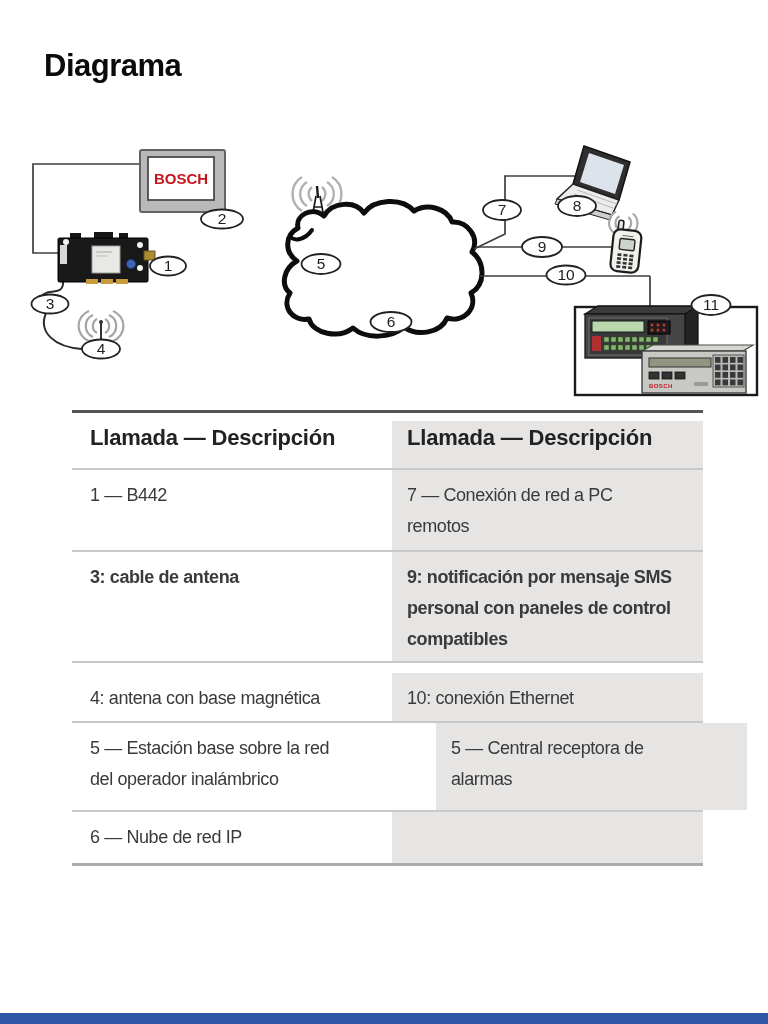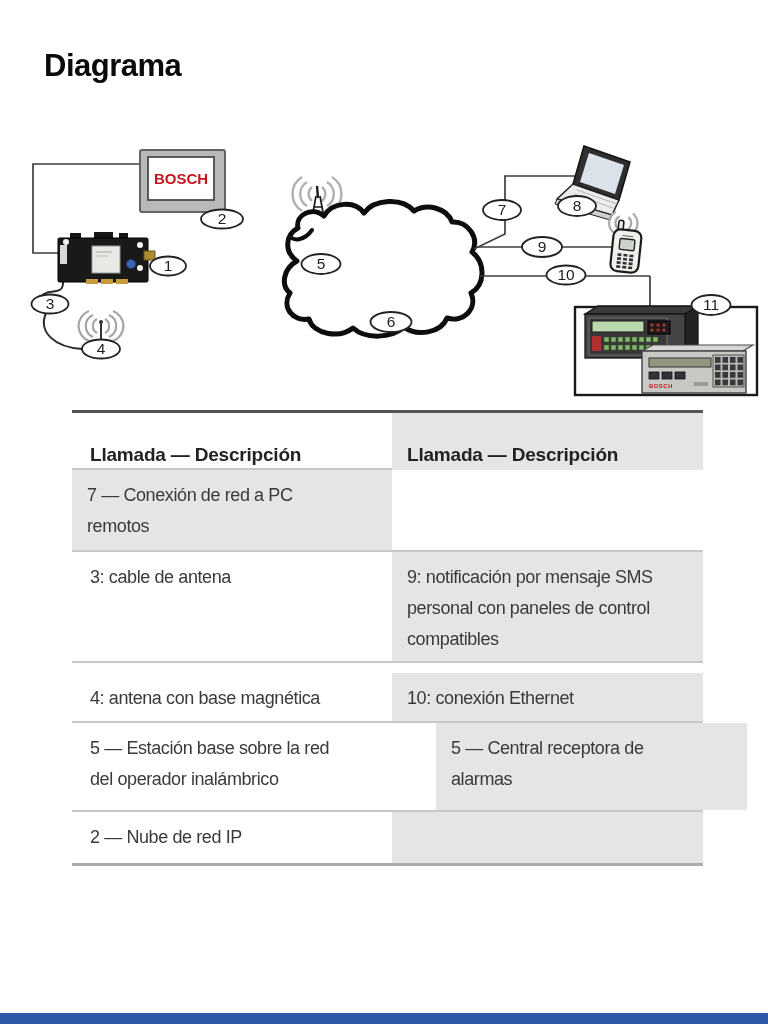--- a/index.html
+++ b/index.html
@@ -15,24 +15,24 @@
   
   .callout-table { position:absolute; left:72px; top:410px; width:631px;
     border-top:3px solid #555555; border-bottom:3px solid #ababab;
     color:#3a3a3a; }
   .t-row { display:grid; grid-template-columns:320px 311px;
     border-bottom:2px solid #c8c8c8; }
   .t-row:last-child { border-bottom:none; }
   .t-cell { padding:10px 12px 0 18px; font-size:18px; line-height:31px;
     letter-spacing:-0.4px; white-space:pre-line; }
   .t-cell.gray { background:#e6e5e4; padding-left:15px; }
-  .t-head .t-cell { font-weight:700; font-size:19px; color:#222;
-    padding-top:26px; letter-spacing:-0.2px; }
+  .t-head .t-cell { font-weight:700; font-size:22px; color:#222;
+    padding-top:1px; letter-spacing:-0.2px;margin-top:8px; }
   .r-head   { height:57px; }
-  .r-1 { height:82px; } .r-2 { height:81px; } .r-3 { height:111px; }
+  .r-1 { height:82px; } .r-2 { height:81px; } .r-3 { height:111px;font-weight:bold; }
   .r-4 { height:50px;margin-top:10px; } .r-5 { height:89px;gap:44px; } .r-6 { height:51px; }
 
   .footer-bar { position:absolute; left:0; bottom:0; width:768px; height:11px;
     background:#2f58a8; }
 
   svg text.co-num { font-family:"Liberation Sans",sans-serif; font-size:15.5px; fill:#1d1d1d; }
   svg text.brand  { font-family:"Liberation Sans",sans-serif; font-weight:700; fill:#c4161c; }
 </style>
 </head>
 <body>
@@ -269,39 +269,40 @@
       <text class="co-num" x="711" y="305" text-anchor="middle" dy=".35em">11</text>
     </g>
   </svg>
 
   <div class="callout-table">
     <div class="t-row t-head r-head">
       <div class="t-cell">Llamada — Descripción</div>
       <div class="t-cell gray">Llamada — Descripción</div>
     </div>
     <div class="t-row r-1">
+      <div class="t-cell">1 — B442</div>
       <div class="t-cell gray">7 — Conexión de red a PC
 remotos</div>
     </div>
     <div class="t-row r-3">
       <div class="t-cell">3: cable de antena</div>
       <div class="t-cell gray">9: notificación por mensaje SMS
 personal con paneles de control
 compatibles</div>
     </div>
     <div class="t-row r-4">
       <div class="t-cell">4: antena con base magnética</div>
       <div class="t-cell gray">10: conexión Ethernet</div>
     </div>
     <div class="t-row r-5">
       <div class="t-cell">5 — Estación base sobre la red
 del operador inalámbrico</div>
       <div class="t-cell gray">5 — Central receptora de
 alarmas</div>
     </div>
     <div class="t-row r-6">
-      <div class="t-cell">2 — Nube de red IP</div>
+      <div class="t-cell">6 — Nube de red IP</div>
       <div class="t-cell gray"></div>
     </div>
   </div>
 
   <div class="footer-bar"></div>
 </div>
 
 </body></html>

